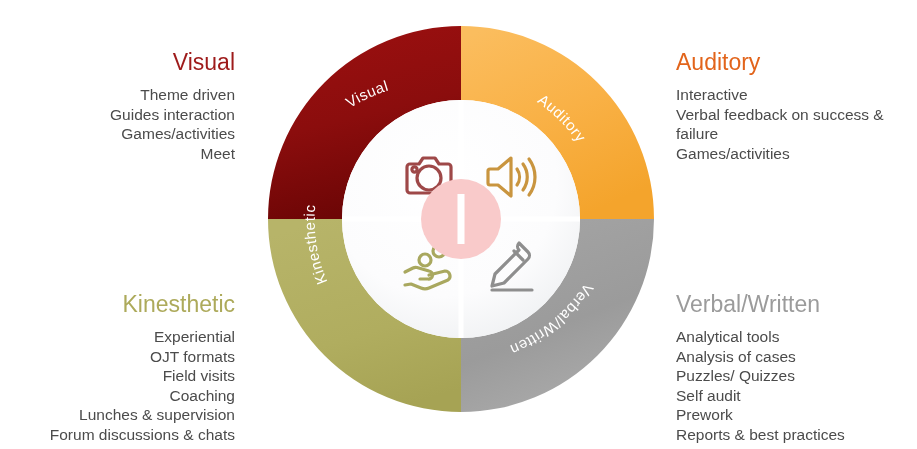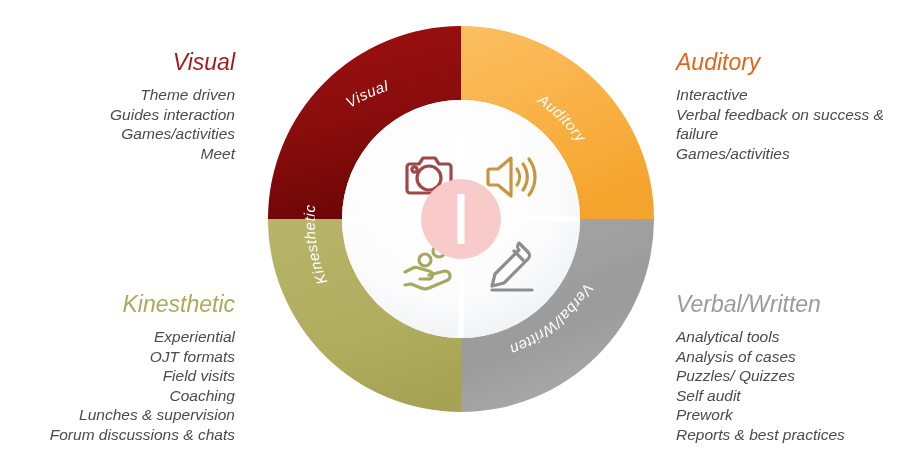--- a/index.html
+++ b/index.html
@@ -15,21 +15,20 @@
     overflow: hidden;
     font-family: "Liberation Sans", sans-serif;
     -webkit-font-smoothing: antialiased;
   }
 
   #stage {
     position: absolute;
     left: 0; top: 0;
     width: 917px;
     height: 449px;
-    font-style: italic;
   }
 
   
   .panel {
     position: absolute;
     width: 270px;
   }
   .panel.left  { text-align: right; }
   .panel.right { text-align: left;  }
 

